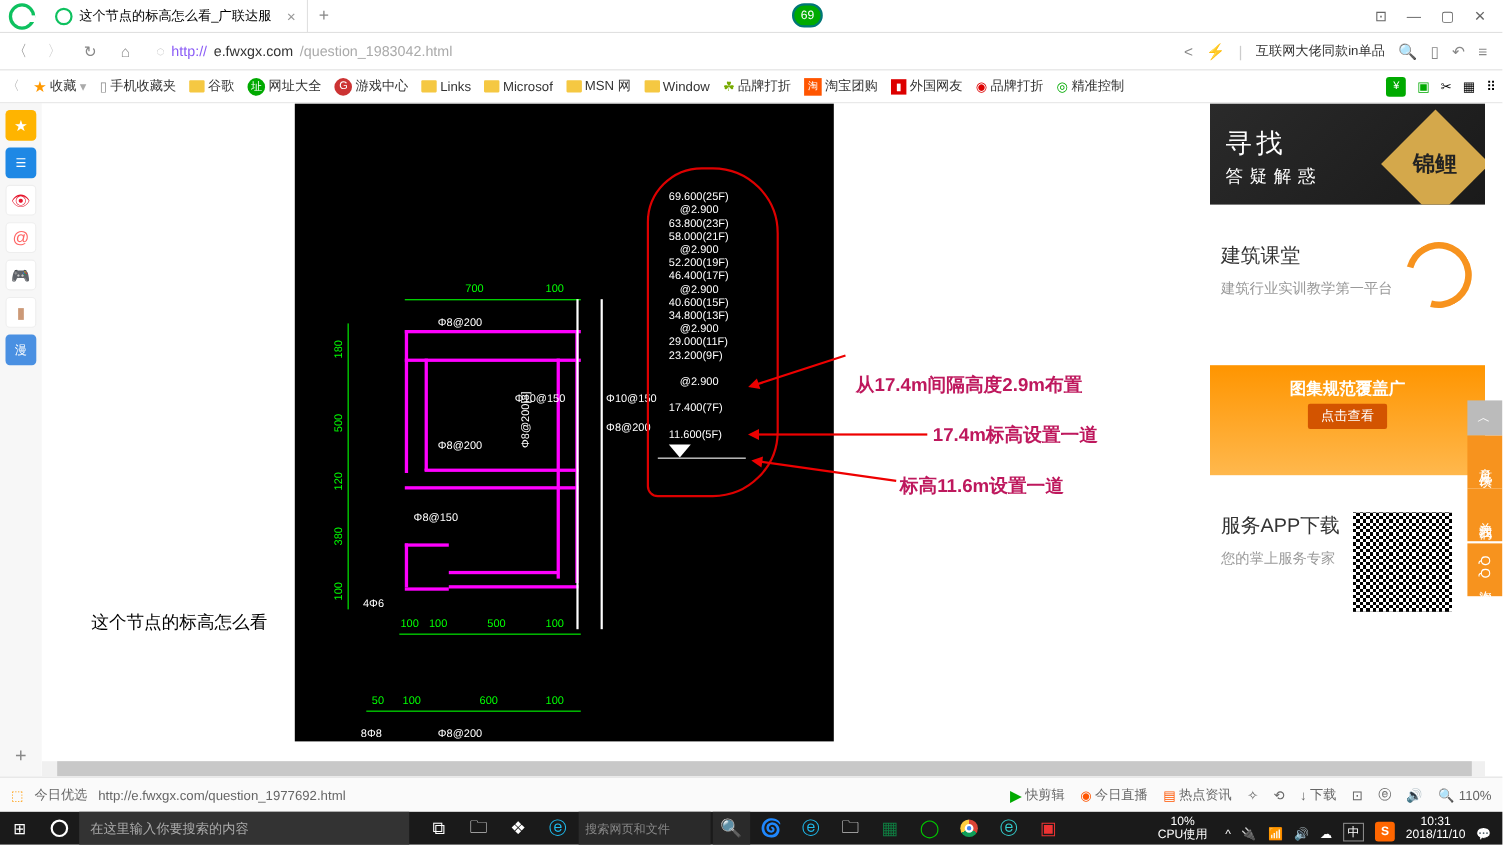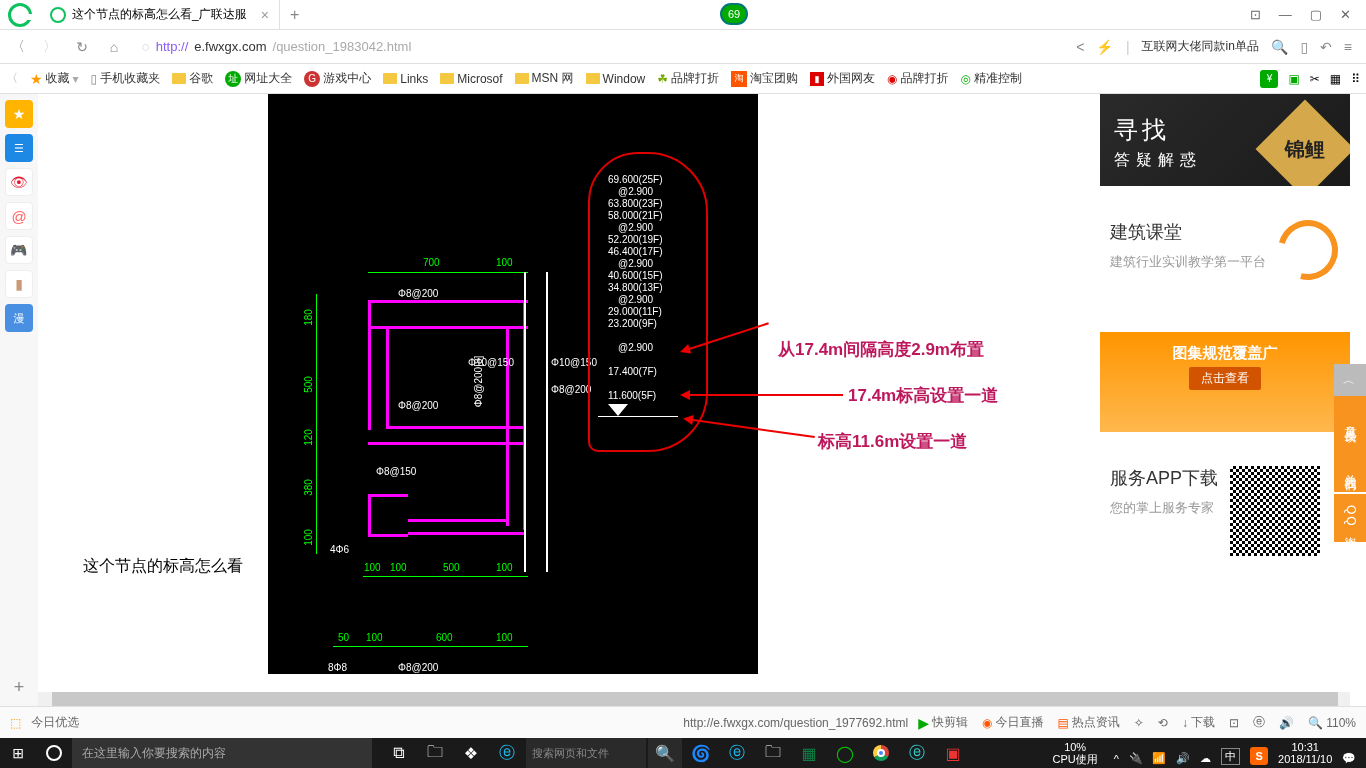--- a/index.html
+++ b/index.html
@@ -87,21 +87,21 @@
 .qr { width: 90px; height: 90px; background: repeating-linear-gradient(0deg,#000 0 3px,#fff 3px 6px), repeating-linear-gradient(90deg,#000 0 3px,#fff 3px 6px); background-blend-mode: difference; }
 
 .float-btns { position: absolute; right: 0; top: 270px; display: flex; flex-direction: column; }
 .float-btn { width: 32px; height: 48px; font-size: 12px; color: #fff; display: flex; align-items: center; justify-content: center; writing-mode: vertical-rl; letter-spacing: 2px; }
 .f-top { background: #bbb; height: 32px; writing-mode: initial; }
 .f-op { background: #f7931e; }
 .f-qq { background: #f7931e; margin-top: 2px; }
 
 
 .statusbar { position: absolute; bottom: 30px; left: 0; right: 0; height: 32px; background: #fafafa; border-top: 1px solid #e0e0e0; display: flex; align-items: center; padding: 0 10px; font-size: 12px; color: #666; gap: 10px; }
-.status-url { flex: 1; color: #666; text-align: right; }
+.status-url { flex: 1; color: #666; }
 .status-right { display: flex; gap: 14px; align-items: center; }
 .status-ico { display: flex; align-items: center; gap: 3px; }
 .play-ico { color: #0a0; font-size: 14px; }
 
 
 .taskbar { position: absolute; bottom: 0; left: 0; right: 0; height: 30px; background: #1a1a1a; display: flex; align-items: center; color: #fff; font-size: 12px; }
 .tb-start { width: 36px; display: flex; justify-content: center; font-size: 14px; }
 .tb-cortana { width: 36px; display: flex; justify-content: center; }
 .tb-cortana-ring { width: 16px; height: 16px; border: 2px solid #fff; border-radius: 50%; }
 .tb-search { width: 300px; height: 30px; background: #333; display: flex; align-items: center; padding: 0 10px; color: #aaa; }

